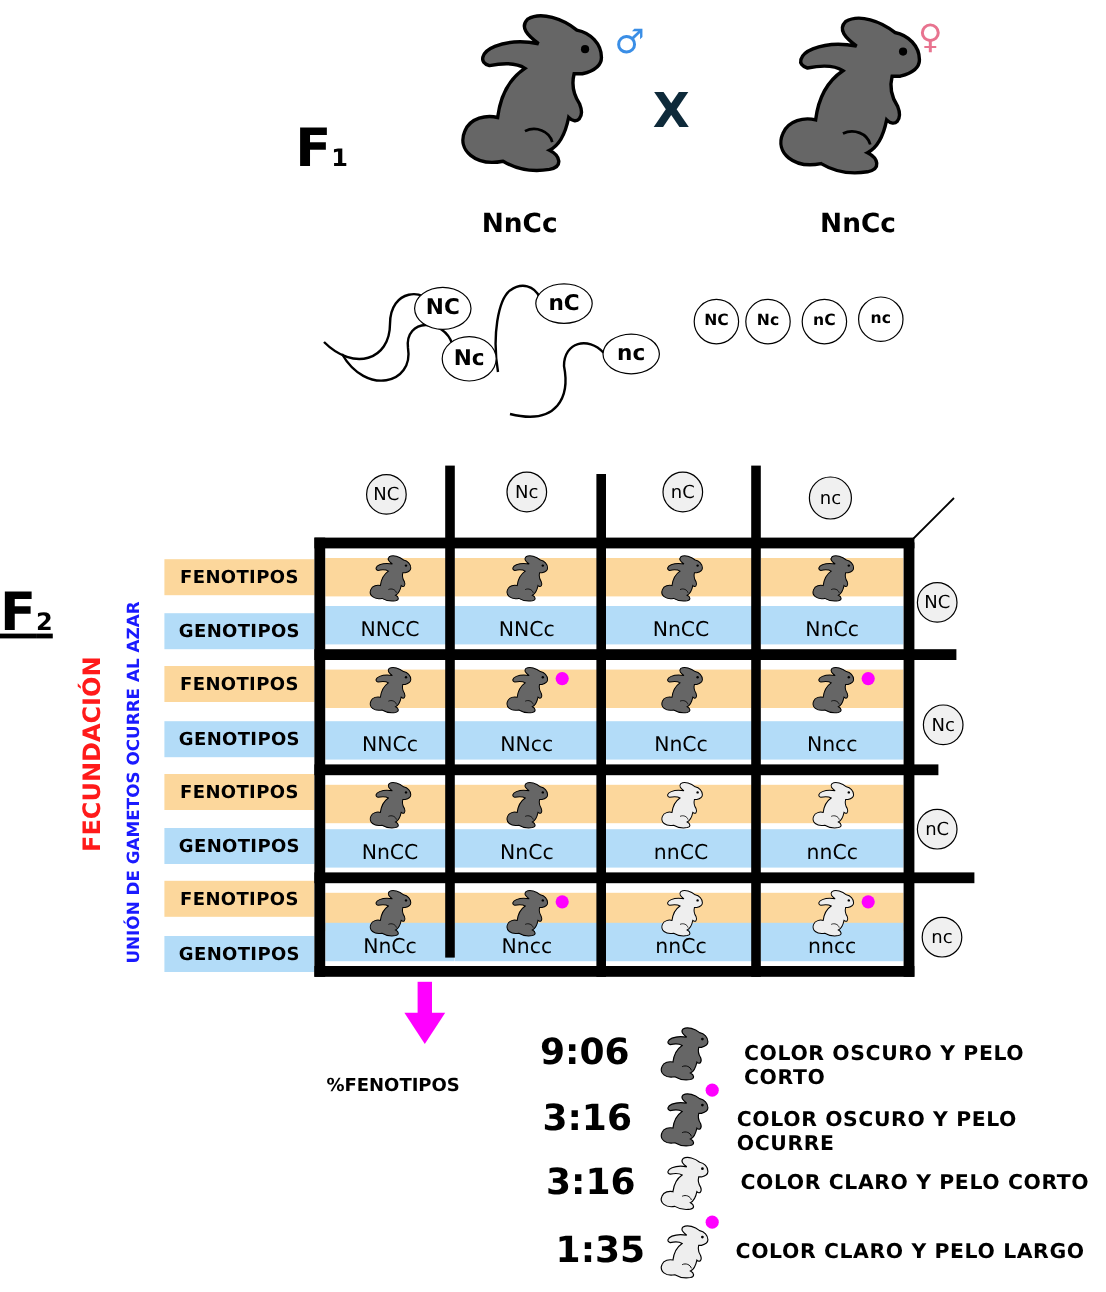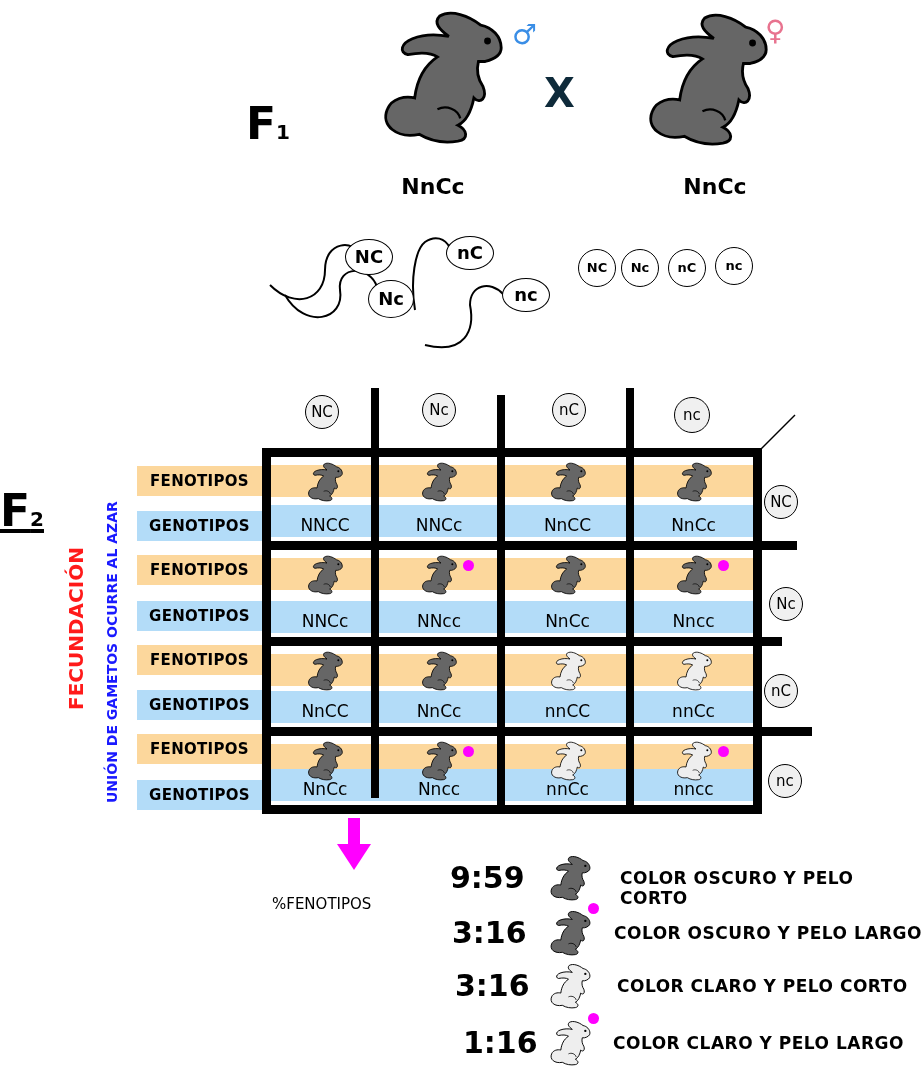--- a/index.html
+++ b/index.html
@@ -246,38 +246,38 @@
 <div class="bar" style="left:262px;top:637px;width:520px;height:9px;"></div>
 <div class="bar" style="left:262px;top:727px;width:550px;height:9px;"></div>
 <div class="bar" style="left:371px;top:388px;width:8px;height:410px;"></div>
 <div class="bar" style="left:497px;top:395px;width:8px;height:419px;"></div>
 <div class="bar" style="left:626px;top:388px;width:8px;height:426px;"></div>
 
 <svg class="abs" style="left:335px;top:818px;width:40px;height:55px;">
   <rect x="13" y="0" width="12" height="28" fill="#ff00ff"></rect>
   <polygon points="2,26 36,26 19,52" fill="#ff00ff"></polygon>
 </svg>
-<div class="abs" style="left:272px;top:895px;font-weight:normal;font-size:15px;">%FENOTIPOS</div>
+<div class="abs" style="left:272px;top:895px;font-weight:bold;font-size:15px;">%FENOTIPOS</div>
 
 <div id="legend">
-    <div class="legend-ratio" style="left: 450px; top: 860px;">9:59</div>
+    <div class="legend-ratio" style="left: 450px; top: 860px;">9:06</div>
     <svg class="abs" style="left: 547px; top: 852px; width: 46px; height: 50px;">
       <use href="#rabbit" width="46" height="50" fill="#666666"></use>
     </svg>
     <div class="legend-text" style="left: 620px; top: 868px;">COLOR OSCURO Y PELO CORTO</div>
     <div class="legend-ratio" style="left: 452px; top: 915px;">3:16</div>
     <svg class="abs" style="left: 547px; top: 907px; width: 46px; height: 50px;">
       <use href="#rabbit" width="46" height="50" fill="#666666"></use>
     </svg>
     <div class="dot" style="left: 588px; top: 903px; background: rgb(255, 0, 255);"></div>
-    <div class="legend-text" style="left: 614px; top: 923px;">COLOR OSCURO Y PELO LARGO</div>
+    <div class="legend-text" style="left: 614px; top: 923px;">COLOR OSCURO Y PELO OCURRE</div>
     <div class="legend-ratio" style="left: 455px; top: 968px;">3:16</div>
     <svg class="abs" style="left: 547px; top: 960px; width: 46px; height: 50px;">
       <use href="#rabbit" width="46" height="50" fill="#eeeeee"></use>
     </svg>
     <div class="legend-text" style="left: 617px; top: 976px;">COLOR CLARO Y PELO CORTO</div>
-    <div class="legend-ratio" style="left: 463px; top: 1025px;">1:16</div>
+    <div class="legend-ratio" style="left: 463px; top: 1025px;">1:35</div>
     <svg class="abs" style="left: 547px; top: 1017px; width: 46px; height: 50px;">
       <use href="#rabbit" width="46" height="50" fill="#eeeeee"></use>
     </svg>
     <div class="dot" style="left: 588px; top: 1013px; background: rgb(255, 0, 255);"></div>
     <div class="legend-text" style="left: 613px; top: 1033px;">COLOR CLARO Y PELO LARGO</div>
   </div>
 
 </body></html>

